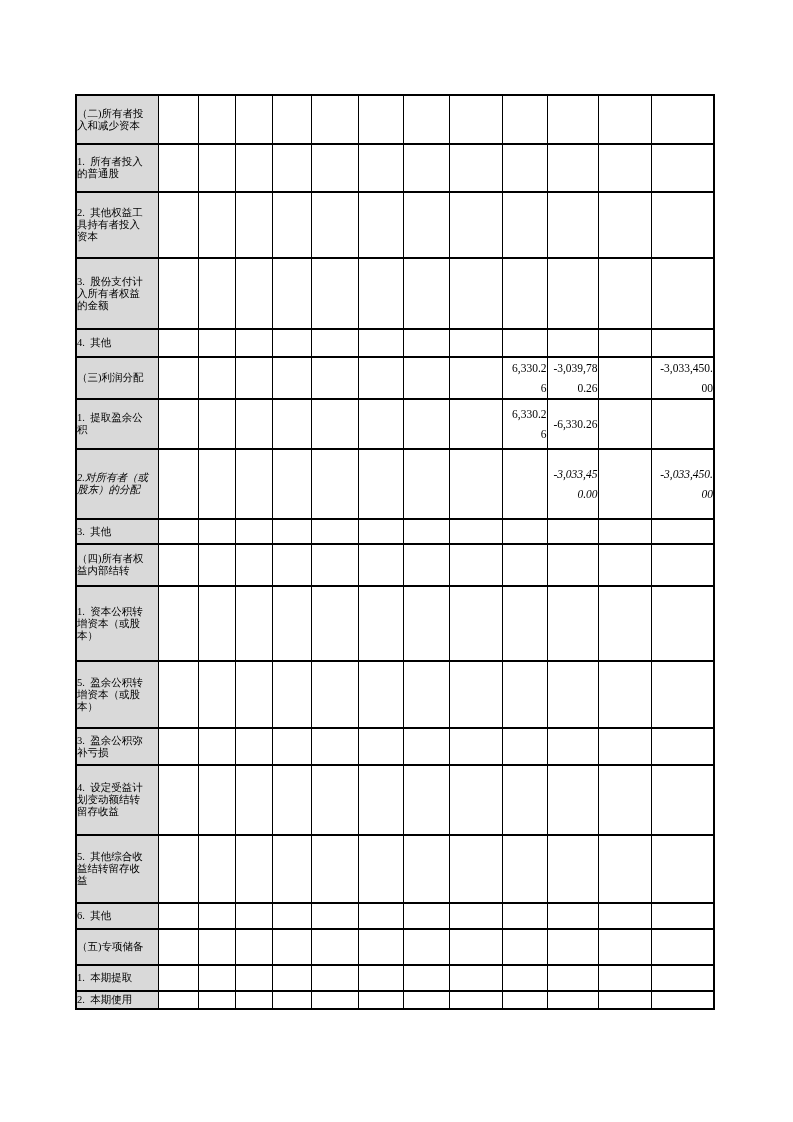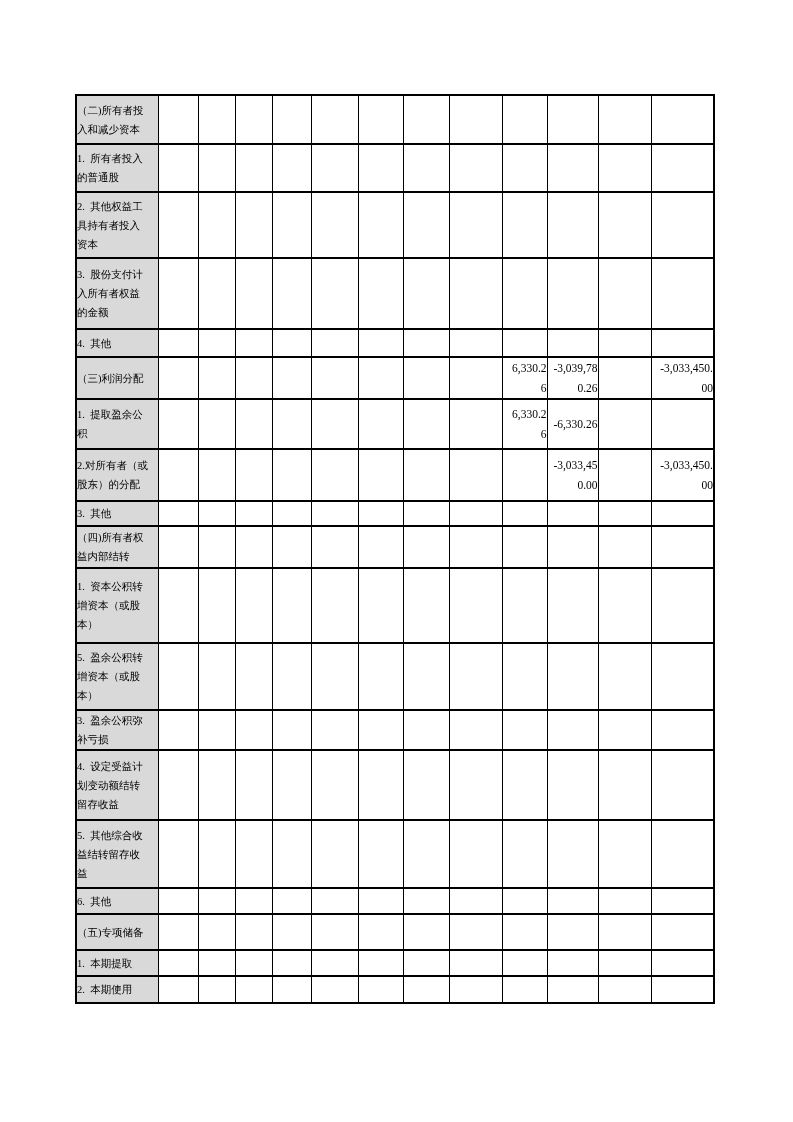--- a/index.html
+++ b/index.html
@@ -28,21 +28,21 @@
     border: 1px solid #000000;
     border-top-width: 2px;
     border-bottom-width: 2px;
     padding: 0;
     overflow: hidden;
     vertical-align: middle;
   }
   td.label-cell {
     background: #d9d9d9;
     font-size: 10.5px;
-    line-height: 19px;
+    line-height: 12px;
     text-align: left;
     padding: 1px 2px 1px 3px;
     white-space: pre;
   }
   td.value-cell {
     background: #ffffff;
     font-size: 11.5px;
     line-height: 20px;
     text-align: right;
     padding: 1px 3px 1px 1px;
@@ -179,21 +179,21 @@
           <td class="value-cell"></td>
           <td class="value-cell"></td>
           <td class="value-cell"></td>
           <td class="value-cell"></td>
           <td class="value-cell">6,330.2
 6</td>
           <td class="value-cell">-6,330.26</td>
           <td class="value-cell"></td>
           <td class="value-cell"></td>
         </tr>
-        <tr style="height: 52px;">
+        <tr style="height: 70px; font-style: italic;">
           <td class="label-cell">2.对所有者（或
 股东）的分配</td>
           <td class="value-cell"></td>
           <td class="value-cell"></td>
           <td class="value-cell"></td>
           <td class="value-cell"></td>
           <td class="value-cell"></td>
           <td class="value-cell"></td>
           <td class="value-cell"></td>
           <td class="value-cell"></td>
@@ -357,21 +357,21 @@
           <td class="value-cell"></td>
           <td class="value-cell"></td>
           <td class="value-cell"></td>
           <td class="value-cell"></td>
           <td class="value-cell"></td>
           <td class="value-cell"></td>
           <td class="value-cell"></td>
           <td class="value-cell"></td>
           <td class="value-cell"></td>
         </tr>
-        <tr style="height: 27px;">
+        <tr style="height: 18px;">
           <td class="label-cell">2.  本期使用</td>
           <td class="value-cell"></td>
           <td class="value-cell"></td>
           <td class="value-cell"></td>
           <td class="value-cell"></td>
           <td class="value-cell"></td>
           <td class="value-cell"></td>
           <td class="value-cell"></td>
           <td class="value-cell"></td>
           <td class="value-cell"></td>

